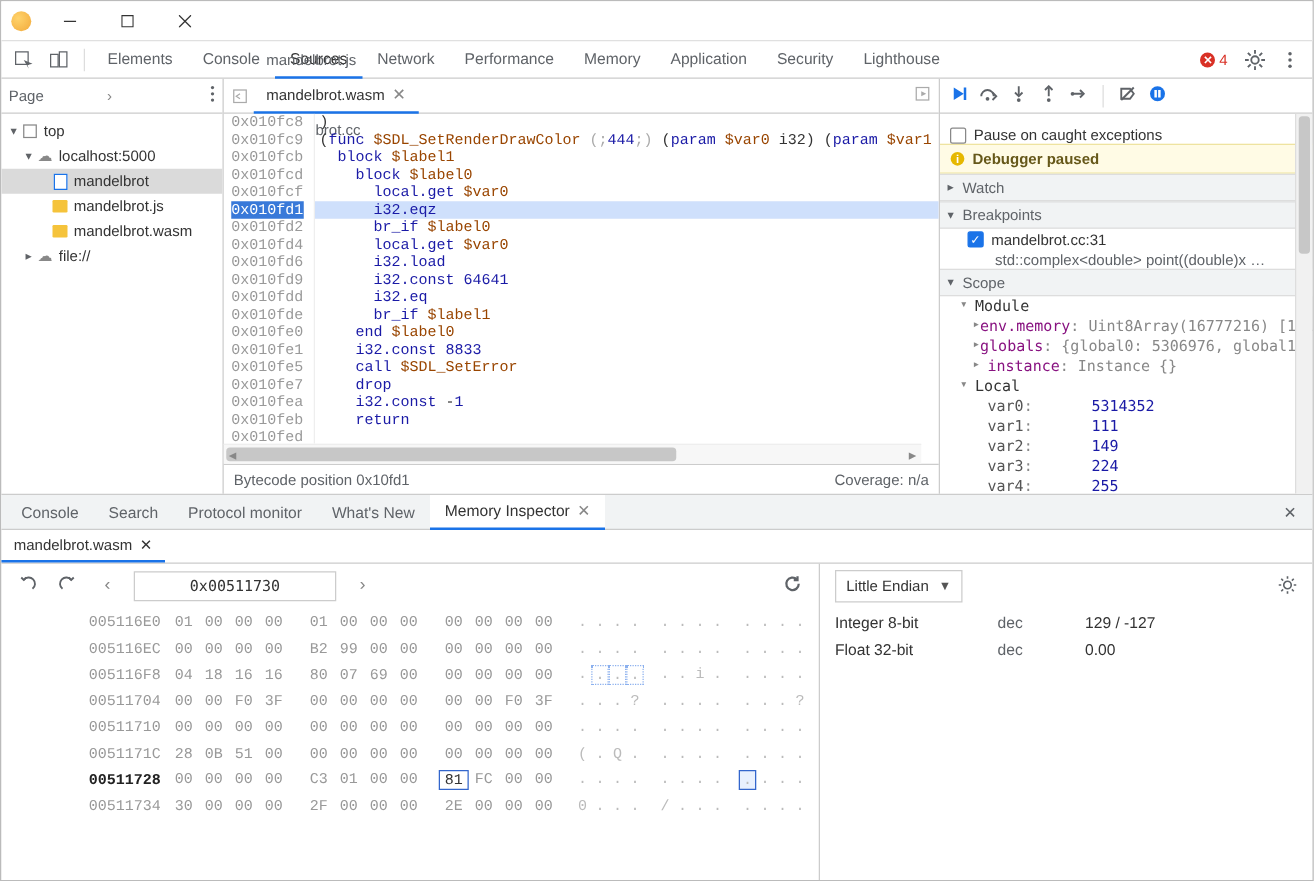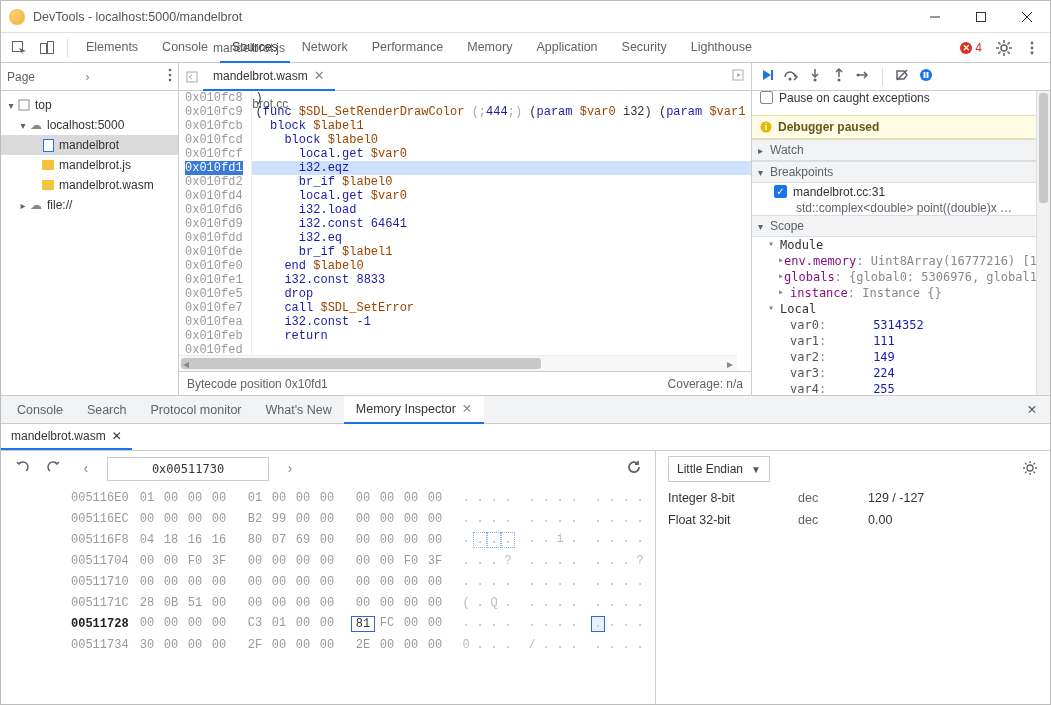--- a/index.html
+++ b/index.html
@@ -179,21 +179,21 @@
     height: 28px;
     border-bottom: 1px solid #ccc;
     display:flex; align-items:center;
     padding: 0 4px;
     gap: 2px;
     color:#5f6368;
   }
   .dbg-tools .ico { width:22px; text-align:center; }
   .dbg-tools .ico.blue { color:#1a73e8; }
   .dbg-body { flex:1; overflow:hidden; position:relative;}
-  .pause-opt { height:24px; display:flex; align-items:flex-start; gap:6px; padding:0 8px;}
+  .pause-opt { height:24px; display:flex; align-items:flex-end; gap:6px; padding:0 8px;}
   .dbg-banner {
     background:#fffbe5;
     border-top:1px solid #eee3a0;
     border-bottom:1px solid #eee3a0;
     color:#66581a;
     font-weight:bold;
     height:24px; padding:0 8px; display:flex; align-items:center; gap:6px;
   }
   .sect-head {
     background:#f1f3f4;
@@ -316,21 +316,20 @@
   .fake-hscroll .thumb{ position:absolute; left:2px; top:2px; bottom:2px; width:360px; background:#c7c7c7; border-radius:3px;}
   .fake-hscroll .ar{ position:absolute; top:0; bottom:0; width:16px; display:flex; align-items:center; justify-content:center; color:#888;}
   .fake-hscroll .arL{left:-1px;} .fake-hscroll .arR{right:-1px;}
 
 </style>
 </head>
 <body>
 
 <div class="titlebar">
   <div class="logo"></div>
-  <div class="title">DevTools - localhost:5000/mandelbrot</div>
   <div class="winbtn">
     <svg width="10" height="10">
         <line x1="0" y1="5" x2="10" y2="5" stroke="#333"></line>
       </svg>
   </div>
   <div class="winbtn">
     <svg width="10" height="10">
         <rect x="0.5" y="0.5" width="9" height="9" fill="none" stroke="#333"></rect>
       </svg>
   </div>
@@ -503,22 +502,22 @@
           <div class="cl">      <span class="kw">local.get</span> <span class="var">$var0</span></div>
           <div class="cl sel">      <span class="kw">i32.eqz</span></div>
           <div class="cl">      <span class="kw">br_if</span> <span class="var">$label0</span></div>
           <div class="cl">      <span class="kw">local.get</span> <span class="var">$var0</span></div>
           <div class="cl">      <span class="kw">i32.load</span></div>
           <div class="cl">      <span class="kw">i32.const</span> <span class="num">64641</span></div>
           <div class="cl">      <span class="kw">i32.eq</span></div>
           <div class="cl">      <span class="kw">br_if</span> <span class="var">$label1</span></div>
           <div class="cl">    <span class="kw">end</span> <span class="var">$label0</span></div>
           <div class="cl">    <span class="kw">i32.const</span> <span class="num">8833</span></div>
+          <div class="cl">    <span class="kw">call</span> <span class="var">$SDL_SetError</span></div>
           <div class="cl">    <span class="kw">drop</span></div>
-          <div class="cl">    <span class="kw">call</span> <span class="var">$SDL_SetError</span></div>
           <div class="cl">    <span class="kw">i32.const</span> -<span class="num">1</span></div>
           <div class="cl">    <span class="kw">return</span></div>
         </div>
     </div>
     <div class="fake-hscroll">
       <div class="thumb"></div>
       <div class="ar arL">◂</div>
       <div class="ar arR">▸</div>
     </div>
     <div class="source-status">

